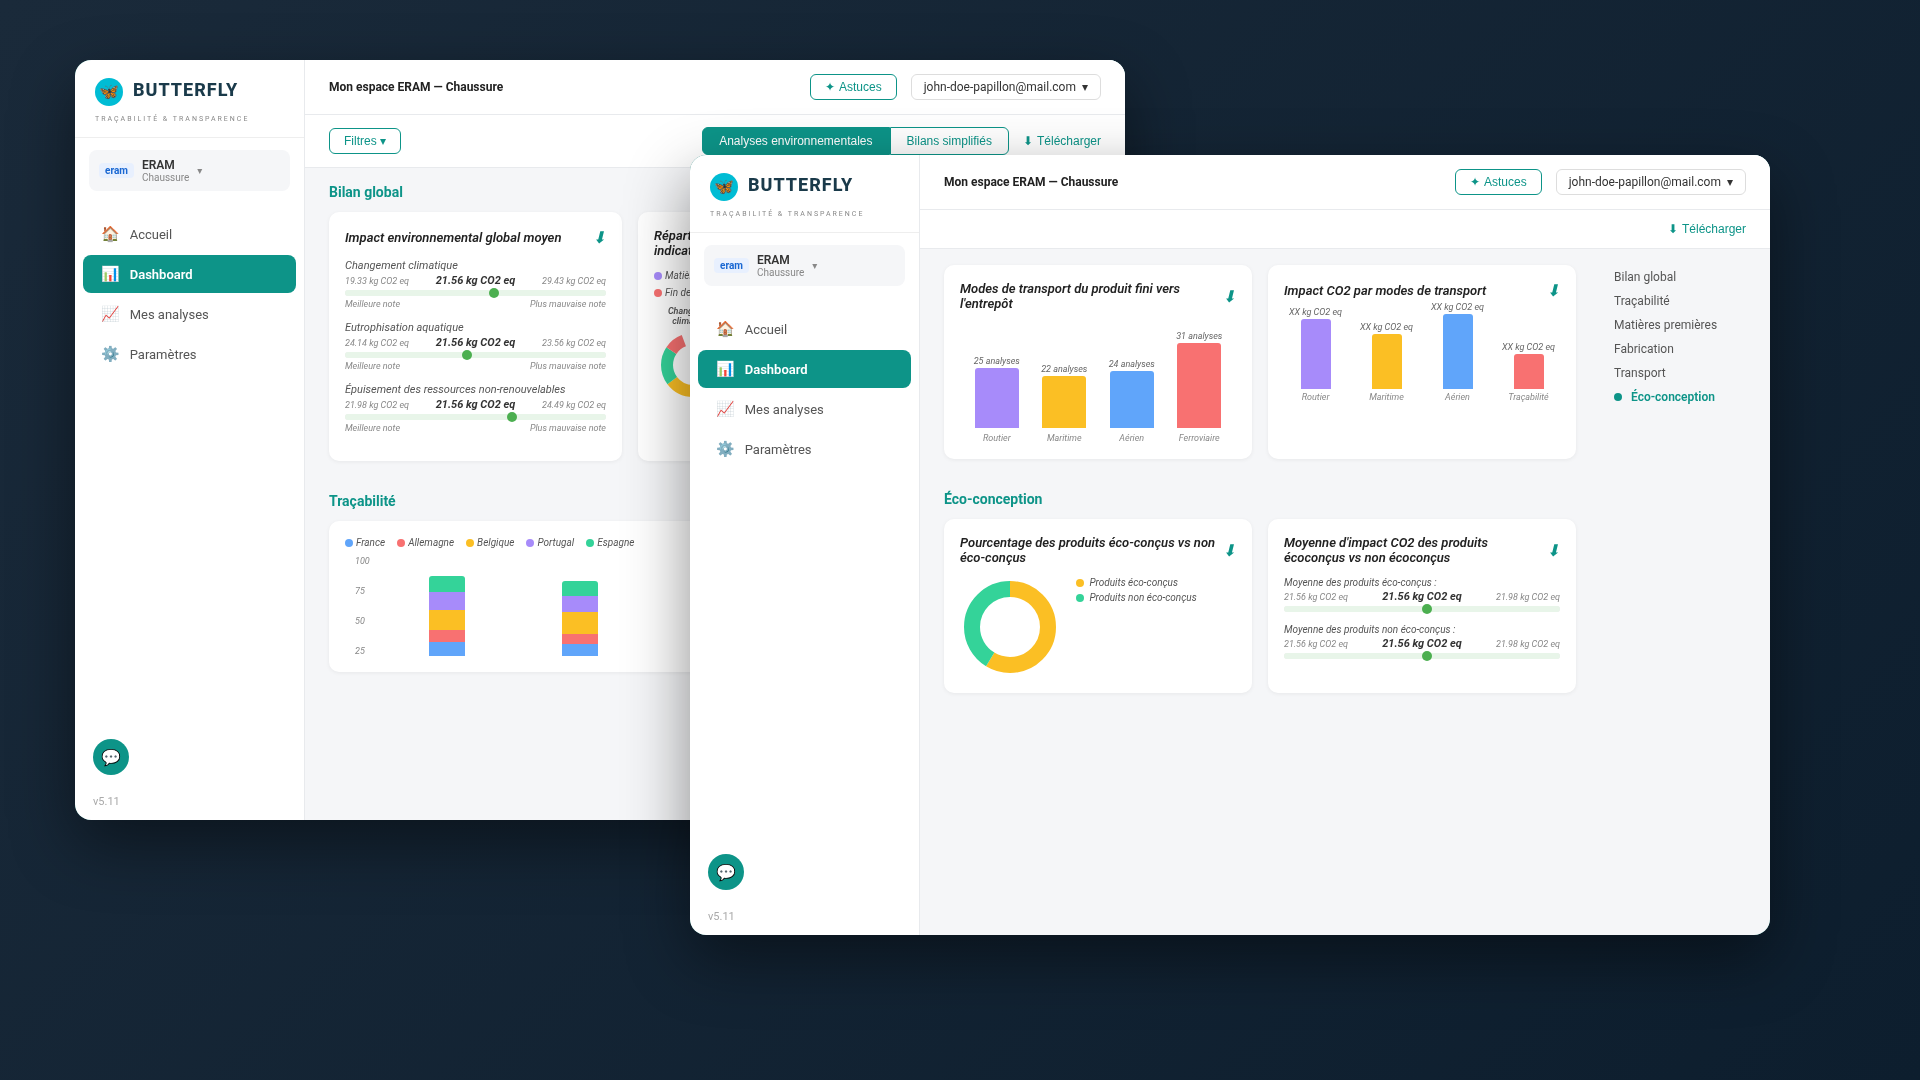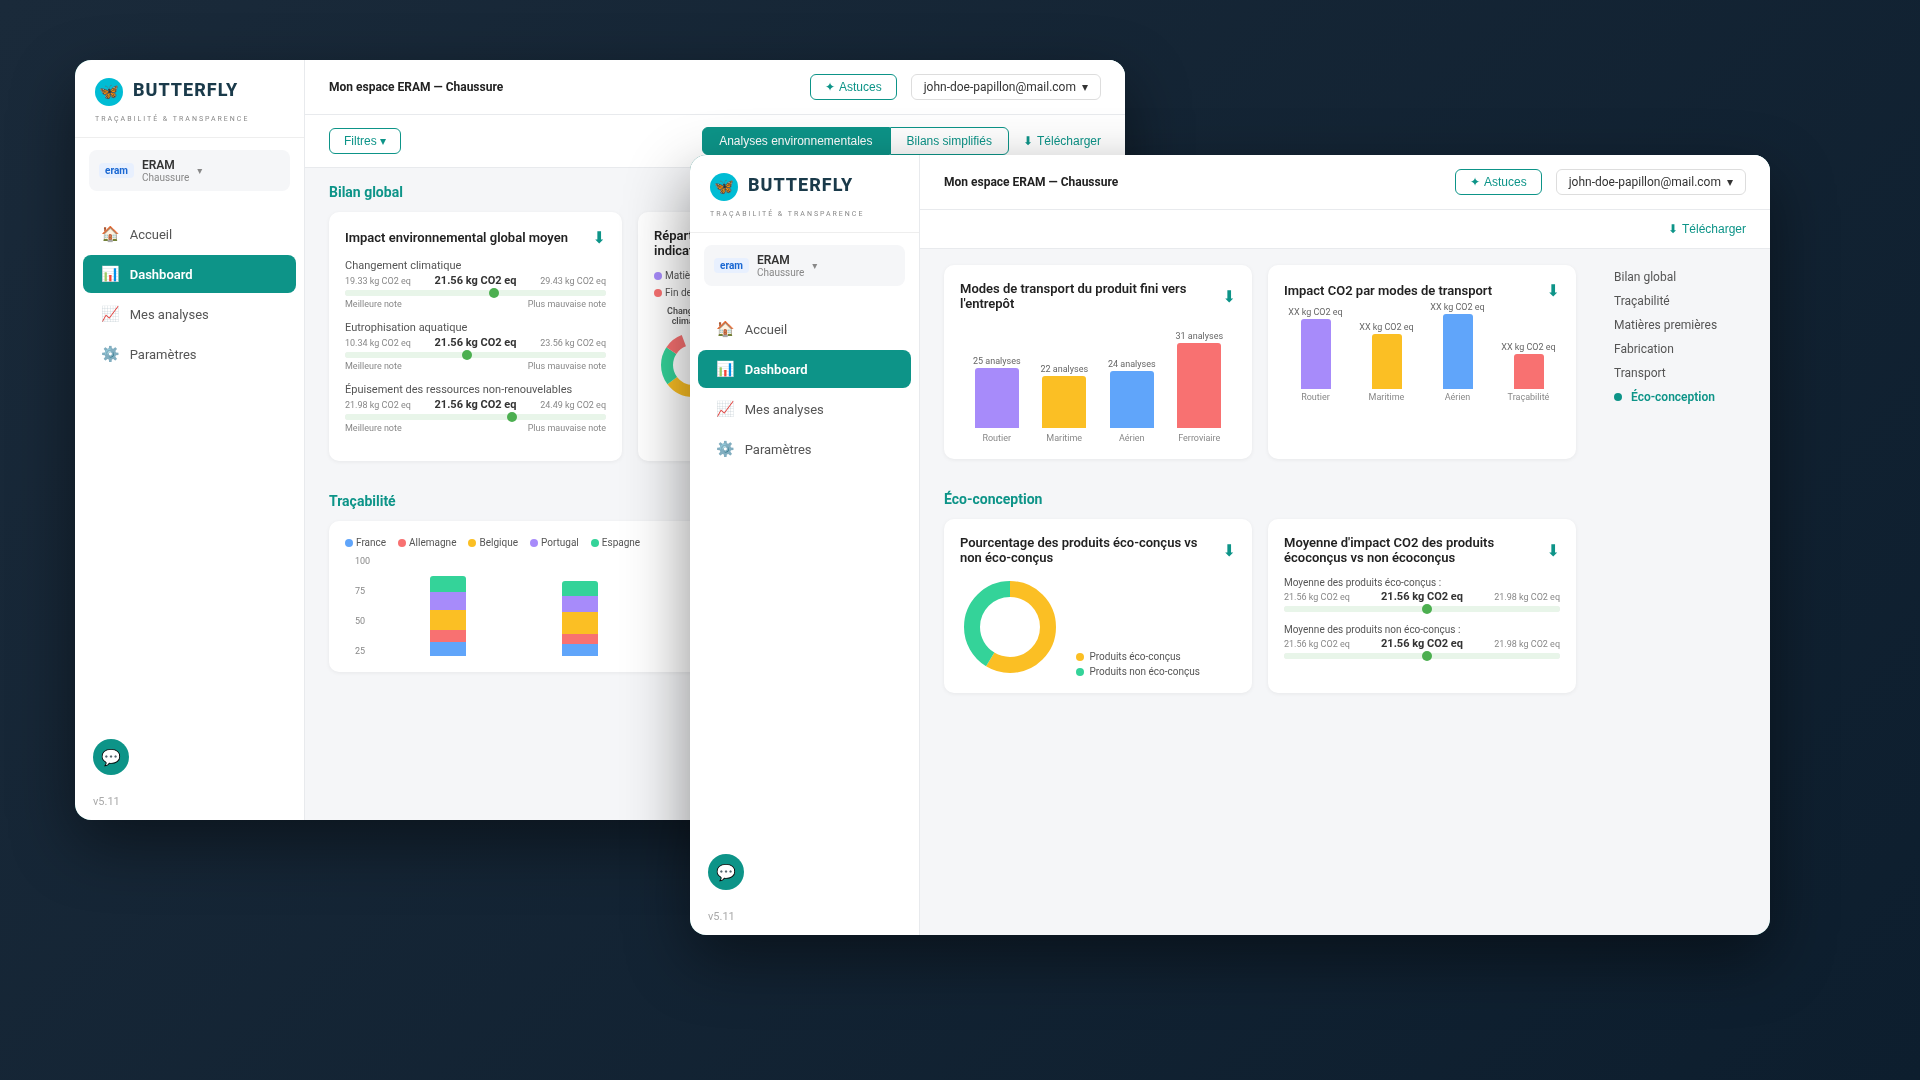--- a/index.html
+++ b/index.html
@@ -261,20 +261,21 @@
       margin-bottom: 12px;
     }
 
     
     .card {
       background: #fff;
       border-radius: 10px;
       padding: 16px;
       margin-bottom: 16px;
       box-shadow: 0 1px 4px rgba(0,0,0,0.06);
+      font-style: italic;
     }
     .card-header {
       display: flex;
       align-items: center;
       justify-content: space-between;
       margin-bottom: 12px;
     }
     .card-title { font-size: 13px; font-weight: 600; color: #222; }
 
     
@@ -376,21 +377,21 @@
       width: 36px;
       display: flex;
       flex-direction: column-reverse;
       overflow: hidden;
       border-radius: 3px 3px 0 0;
     }
 
     
     .eco-donut-wrap {
       display: flex;
-      align-items: flex-end;
+      align-items: flex-start;
       gap: 16px;
       margin-top: 8px;
     }
 
     
     .co2-bar-chart {
       display: flex;
       align-items: flex-end;
       gap: 8px;
       height: 90px;
@@ -512,21 +513,21 @@
               </div>
               <div class="impact-vals">
                 <span>Meilleure note</span>
                 <span>Plus mauvaise note</span>
               </div>
             </div>
 
             <div class="impact-row">
               <div class="impact-label">Eutrophisation aquatique</div>
               <div style="display:flex;justify-content:space-between;align-items:center;margin-bottom:2px">
-                <span style="font-size:9px;color:#888">10.34 kg CO2 eq</span>
+                <span style="font-size:9px;color:#888">24.14 kg CO2 eq</span>
                 <span style="font-size:11px;font-weight:700;color:#333">21.56 kg CO2 eq</span>
                 <span style="font-size:9px;color:#888">23.56 kg CO2 eq</span>
               </div>
               <div class="impact-bar-wrap">
                 <div class="impact-bar" style="width:100%;background:#e8f5e9;"></div>
                 <div class="impact-bar-dot" style="left:45%;"></div>
               </div>
               <div class="impact-vals">
                 <span>Meilleure note</span>
                 <span>Plus mauvaise note</span>

